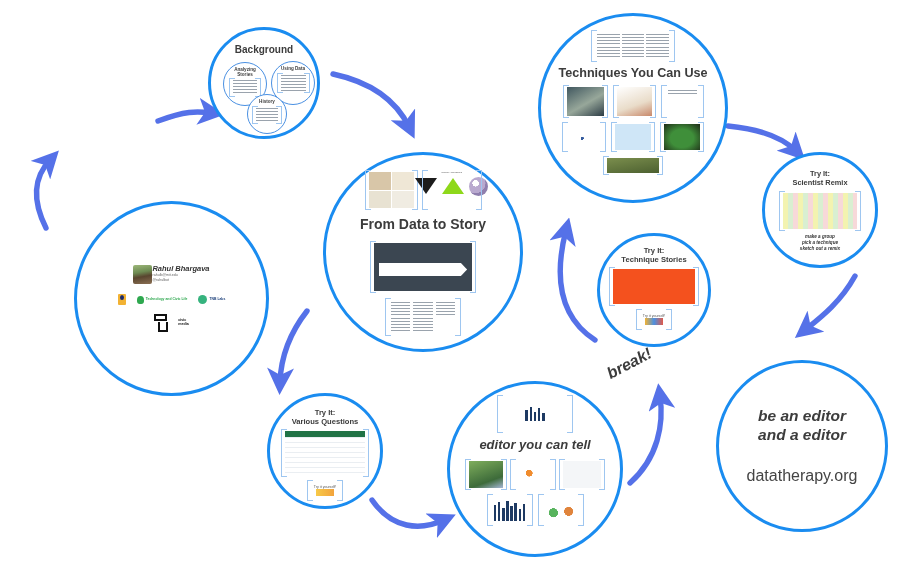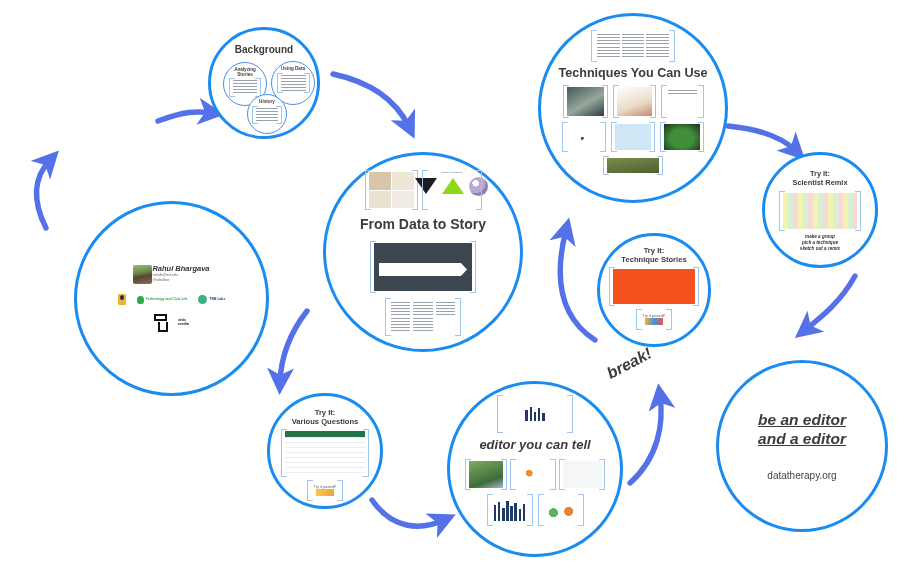--- a/index.html
+++ b/index.html
@@ -78,22 +78,22 @@
   
   #n-remix{left:762px;top:152px;width:116px;height:116px;justify-content:flex-start;padding-top:15px;}
   #n-remix .ttl{font-size:7.4px;line-height:1.18;}
   #n-remix .note{font-size:4.6px;font-style:italic;font-weight:bold;color:#333;line-height:1.25;margin-top:5px;}
   .periodic{width:100%;height:100%;background:
      repeating-linear-gradient(to right,#f3f3b0 0 5px,#d9efd1 5px 10px,#f7d9d9 10px 15px),
      repeating-linear-gradient(to bottom,rgba(0,0,0,.07) 0 4px,transparent 4px 5px);}
 
   
   #n-editor{left:716px;top:360px;width:172px;height:172px;}
-  #n-editor .ttl{font-size:15.5px;font-style:italic;line-height:1.2;text-decoration:underline;}
-  #n-editor .url{font-size:10px;color:#444;margin-top:22px;}
+  #n-editor .ttl{font-size:15.5px;font-style:italic;line-height:1.2;}
+  #n-editor .url{font-size:16px;color:#444;margin-top:22px;}
 
   
   #n-sketch{left:597px;top:233px;width:114px;height:114px;justify-content:flex-start;padding-top:10px;}
   #n-sketch .ttl{font-size:7.6px;line-height:1.2;}
   .orange{background:#f4511e;width:100%;height:100%;position:relative;}
 
   
   #n-stories{left:447px;top:381px;width:176px;height:176px;justify-content:flex-start;padding-top:13px;}
   #n-stories .ttl{font-size:13px;font-style:italic;margin:7px 0 8px;}
   .bars{display:flex;align-items:flex-end;gap:1.6px;height:100%;justify-content:center;padding-bottom:3px;}

